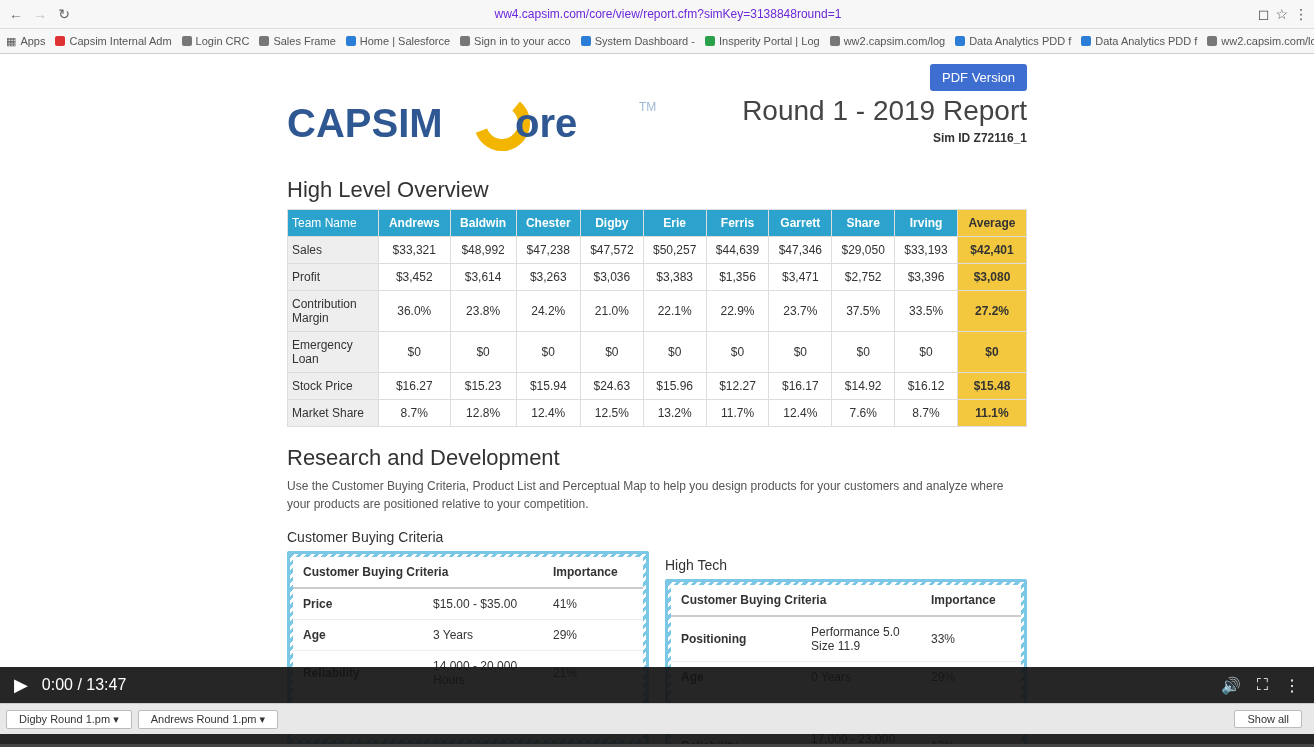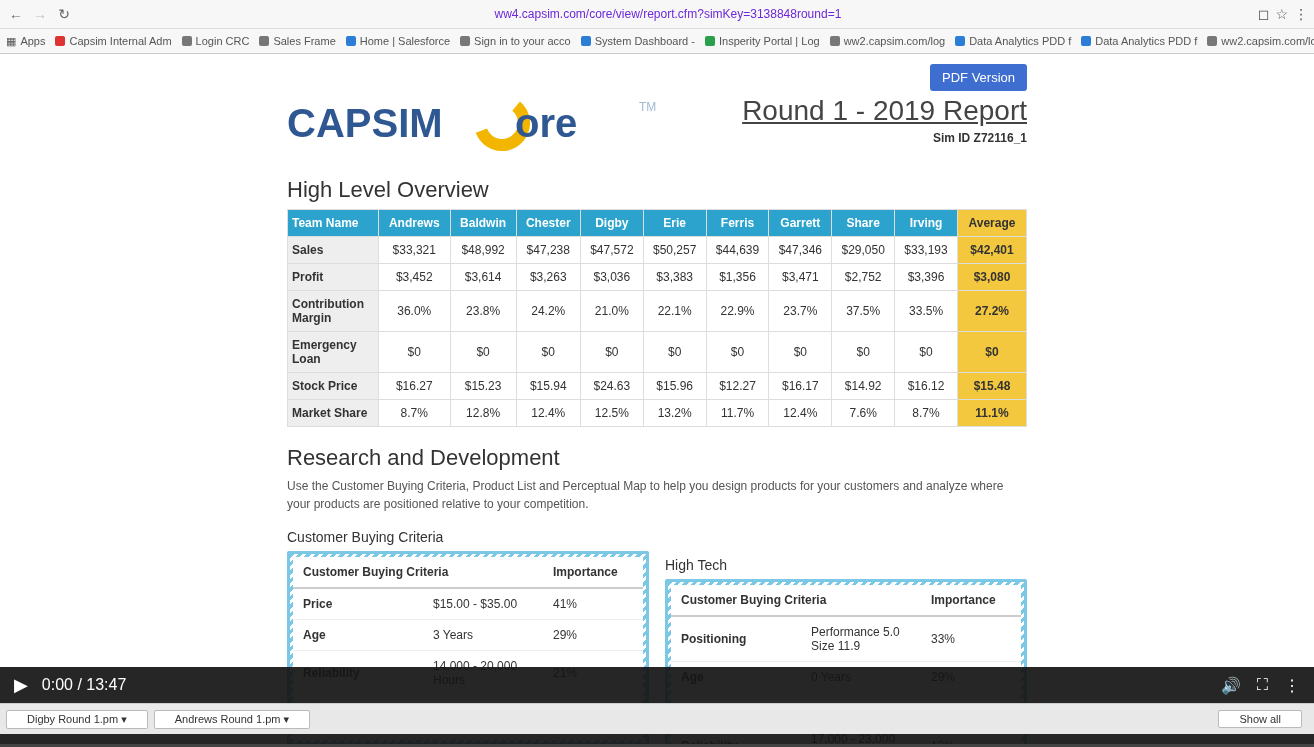--- a/index.html
+++ b/index.html
@@ -13,30 +13,30 @@
   .bm-item{display:flex;align-items:center;gap:4px;white-space:nowrap;cursor:pointer;}
   .sq{width:10px;height:10px;display:inline-block;border-radius:2px;}
   .sq.red{background:#d33;} .sq.gray{background:#777;} .sq.green{background:#2aa04a;}
   .sq.blue{background:#2b7dd6;}
 
   
   .page-wrap{width:740px;margin:0 auto;padding:10px 0 120px;}
   .top-row{display:flex;justify-content:flex-end;}
   .pdf-btn{background:#3f6ed1;color:#fff;padding:6px 12px;border-radius:3px;font-size:13px;cursor:pointer;}
   .hdr-row{display:flex;align-items:flex-start;justify-content:space-between;margin-top:4px;}
-  .round-title{font-size:28px;color:#444;text-align:right;text-decoration:underline;}
+  .round-title{font-size:28px;color:#444;text-align:right;}
   .simid{font-size:12px;font-weight:bold;color:#333;text-align:right;margin-top:4px;}
   h2.section{font-size:22px;font-weight:normal;color:#333;margin:18px 0 6px;}
   h3.sub{font-size:14px;color:#333;margin:16px 0 6px;font-weight:normal;}
 
   
   table.overview{width:100%;border-collapse:collapse;font-size:12px;}
   table.overview th,table.overview td{border:1px solid #ddd;padding:6px 4px;text-align:center;}
   table.overview th{background:#2ba3cc;color:#fff;font-weight:bold;}
-  table.overview th:first-child,table.overview td:first-child{text-align:left;background:#eee;font-weight:bold;width:82px;}
+  table.overview th:first-child,table.overview td:first-child{text-align:left;background:#eee;font-weight:normal;width:82px;}
   table.overview th:first-child{background:#2ba3cc;color:#fff;}
   table.overview td.avg,table.overview th.avg{background:#f3c73e;color:#333;font-weight:bold;width:60px;}
 
   .rnd-desc{font-size:12px;color:#555;line-height:1.5;}
   .two-col{display:flex;gap:16px;}
   .col{flex:1;}
 
   
   .crit-box{border:3px solid #7bc8e6;border-radius:2px;background:repeating-linear-gradient(135deg,#7bc8e6 0,#7bc8e6 3px,#fff 3px,#fff 6px);padding:3px;}
   .crit-inner{background:#fff;}
@@ -47,21 +47,21 @@
   table.crit th:last-child,table.crit td:last-child{width:80px;}
 
   
   .video-bar{position:fixed;left:0;right:0;bottom:0;height:80px;background:rgba(20,20,20,.92);color:#fff;display:flex;flex-direction:column;font-size:13px;z-index:50;}
   .vb-ctrl{display:flex;align-items:center;height:36px;padding:0 14px;}
   .vb-btn{cursor:pointer;font-size:18px;margin-right:14px;}
   .vb-time{font-size:16px;}
   .vb-right{margin-left:auto;display:flex;align-items:center;gap:16px;font-size:16px;}
   .vb-prog{height:3px;background:#444;margin-top:auto;}
   .vb-tb{height:30px;background:#e8e8e8;display:flex;align-items:center;font-size:11px;color:#333;padding:0 6px;border-top:1px solid #ccc;}
-  .vb-tb-item{background:#fff;border:1px solid #bbb;border-radius:2px;padding:2px 20px;margin-right:6px;cursor:pointer;}
+  .vb-tb-item{background:#fff;border:1px solid #bbb;border-radius:2px;padding:2px 12px;margin-right:6px;cursor:pointer;}
   .vb-tb-right{margin-left:auto;}
 </style>
 </head>
 <body>
 
 <div class="browser-chrome">
   <div class="addr-row">
     <span class="nav-btn">←</span>
     <span class="nav-btn" style="opacity:.4">→</span>
     <span class="nav-btn">↻</span>

